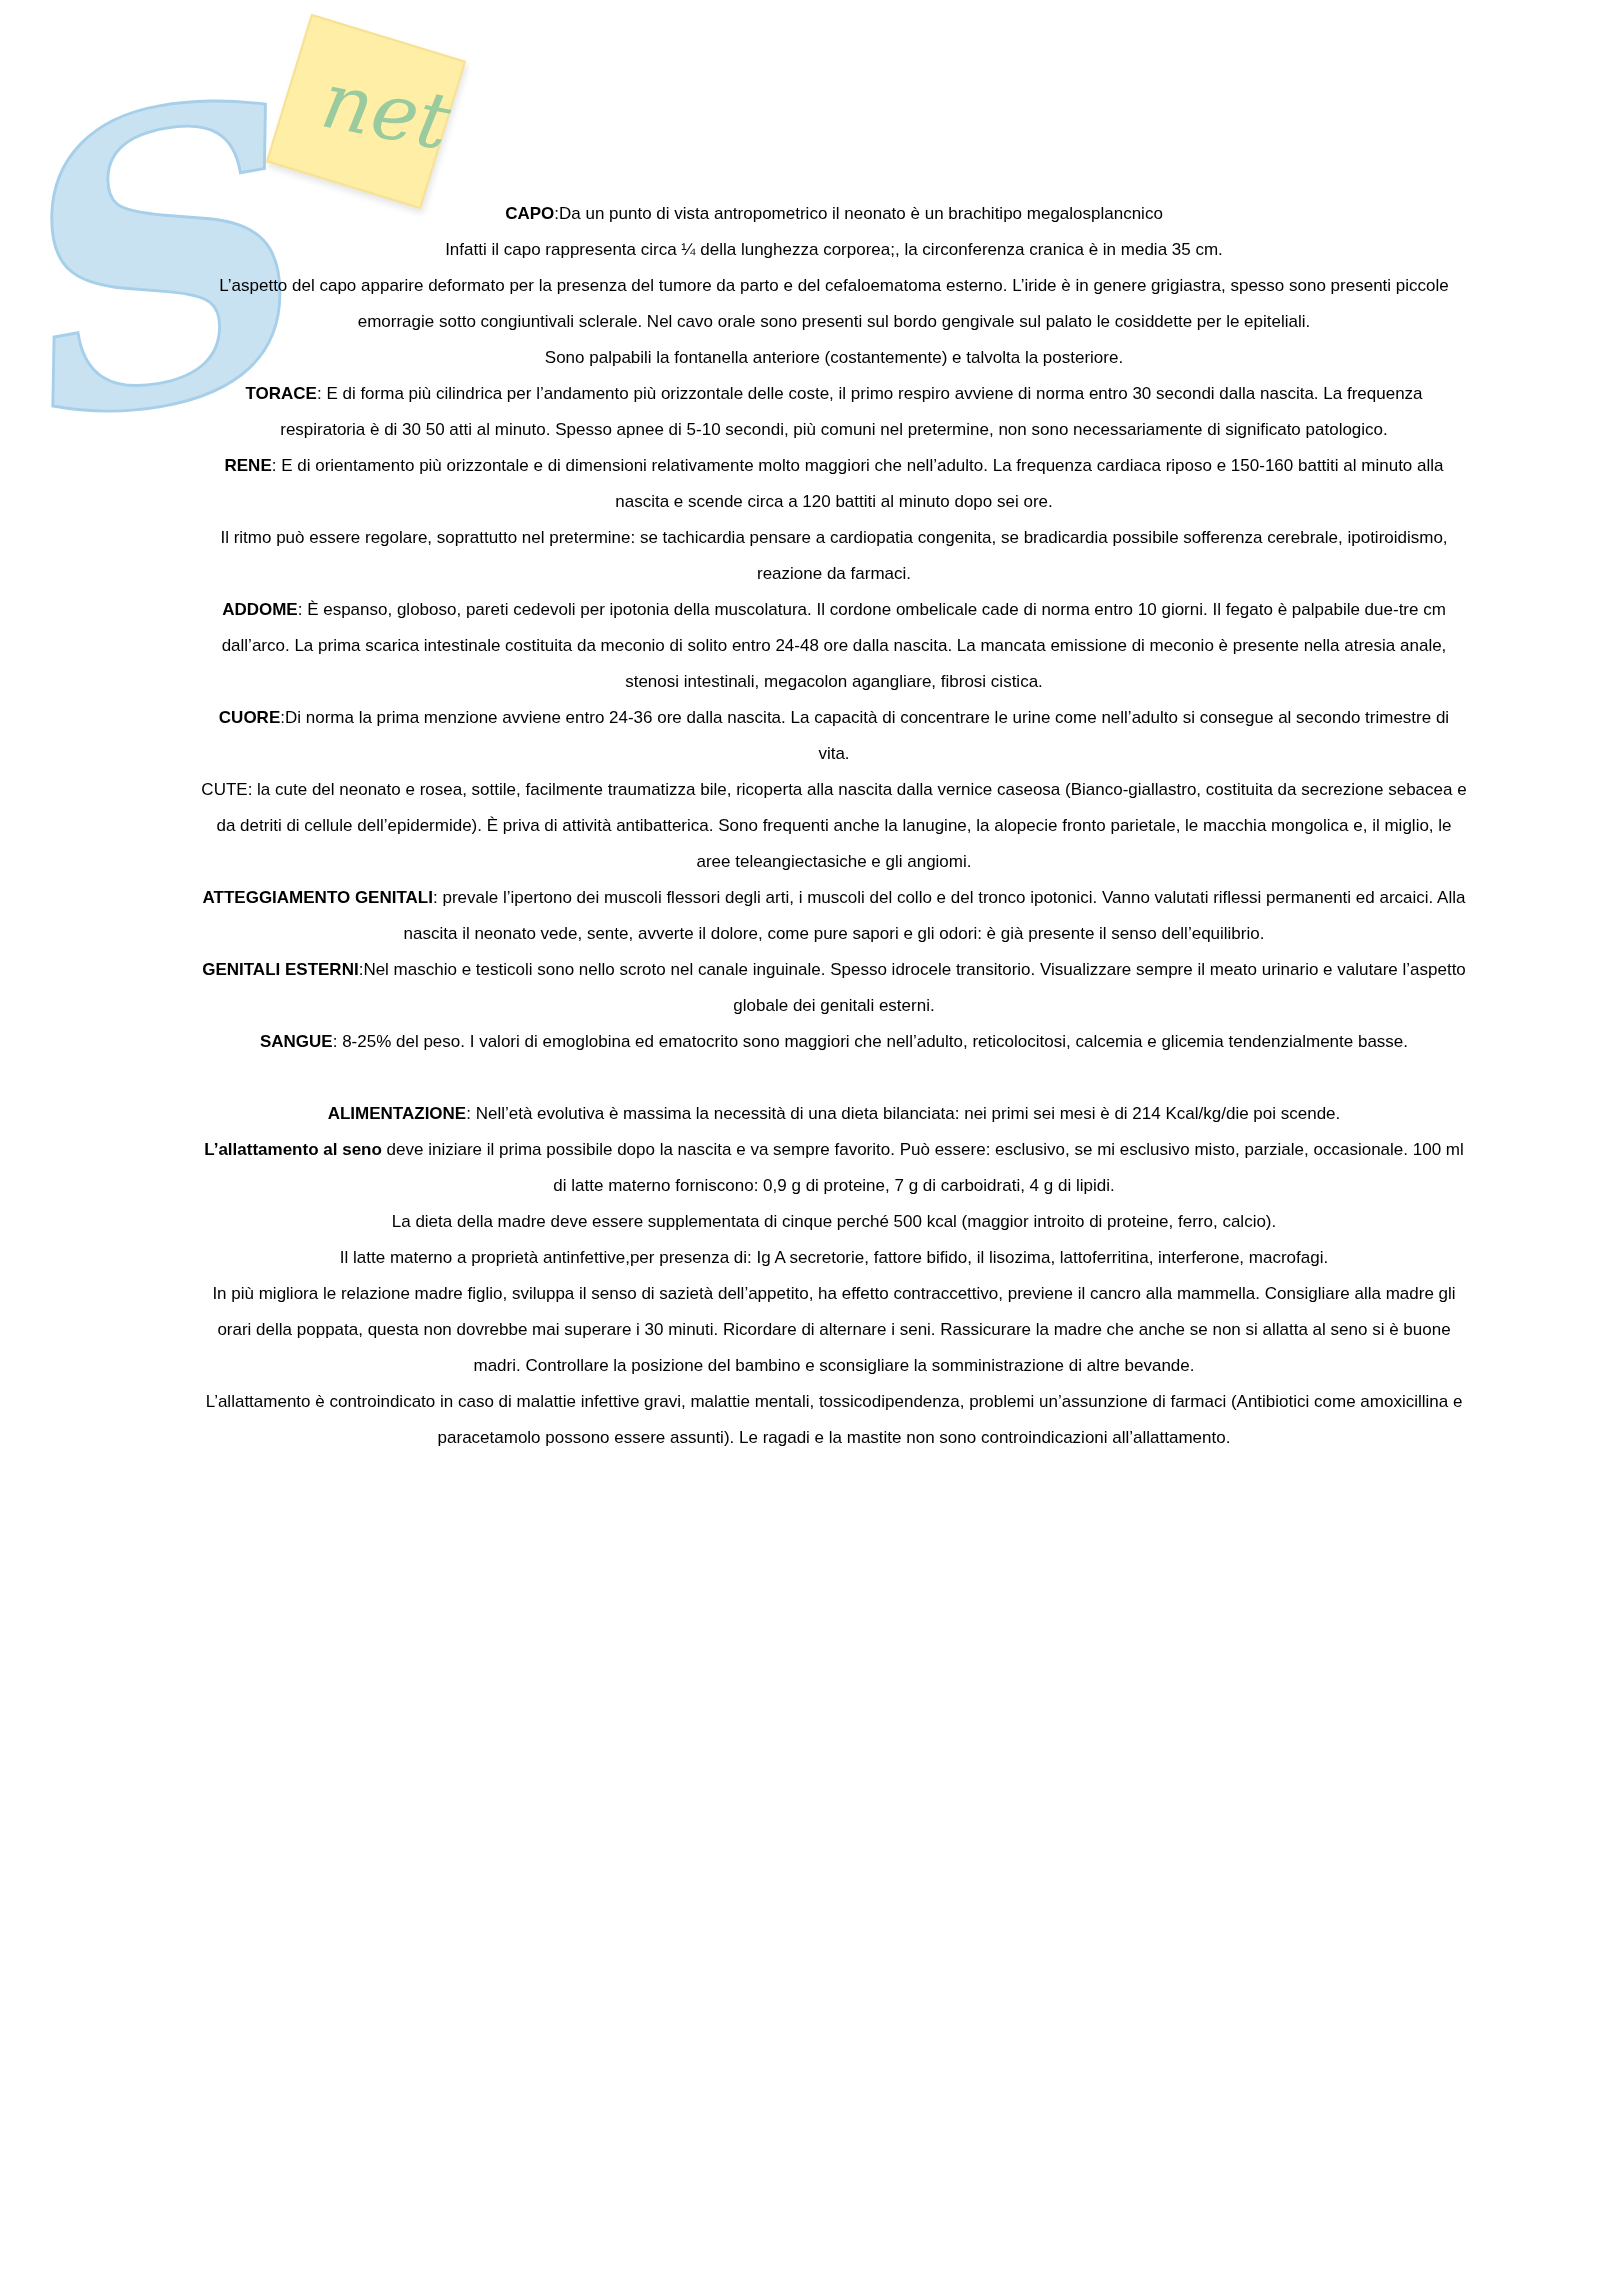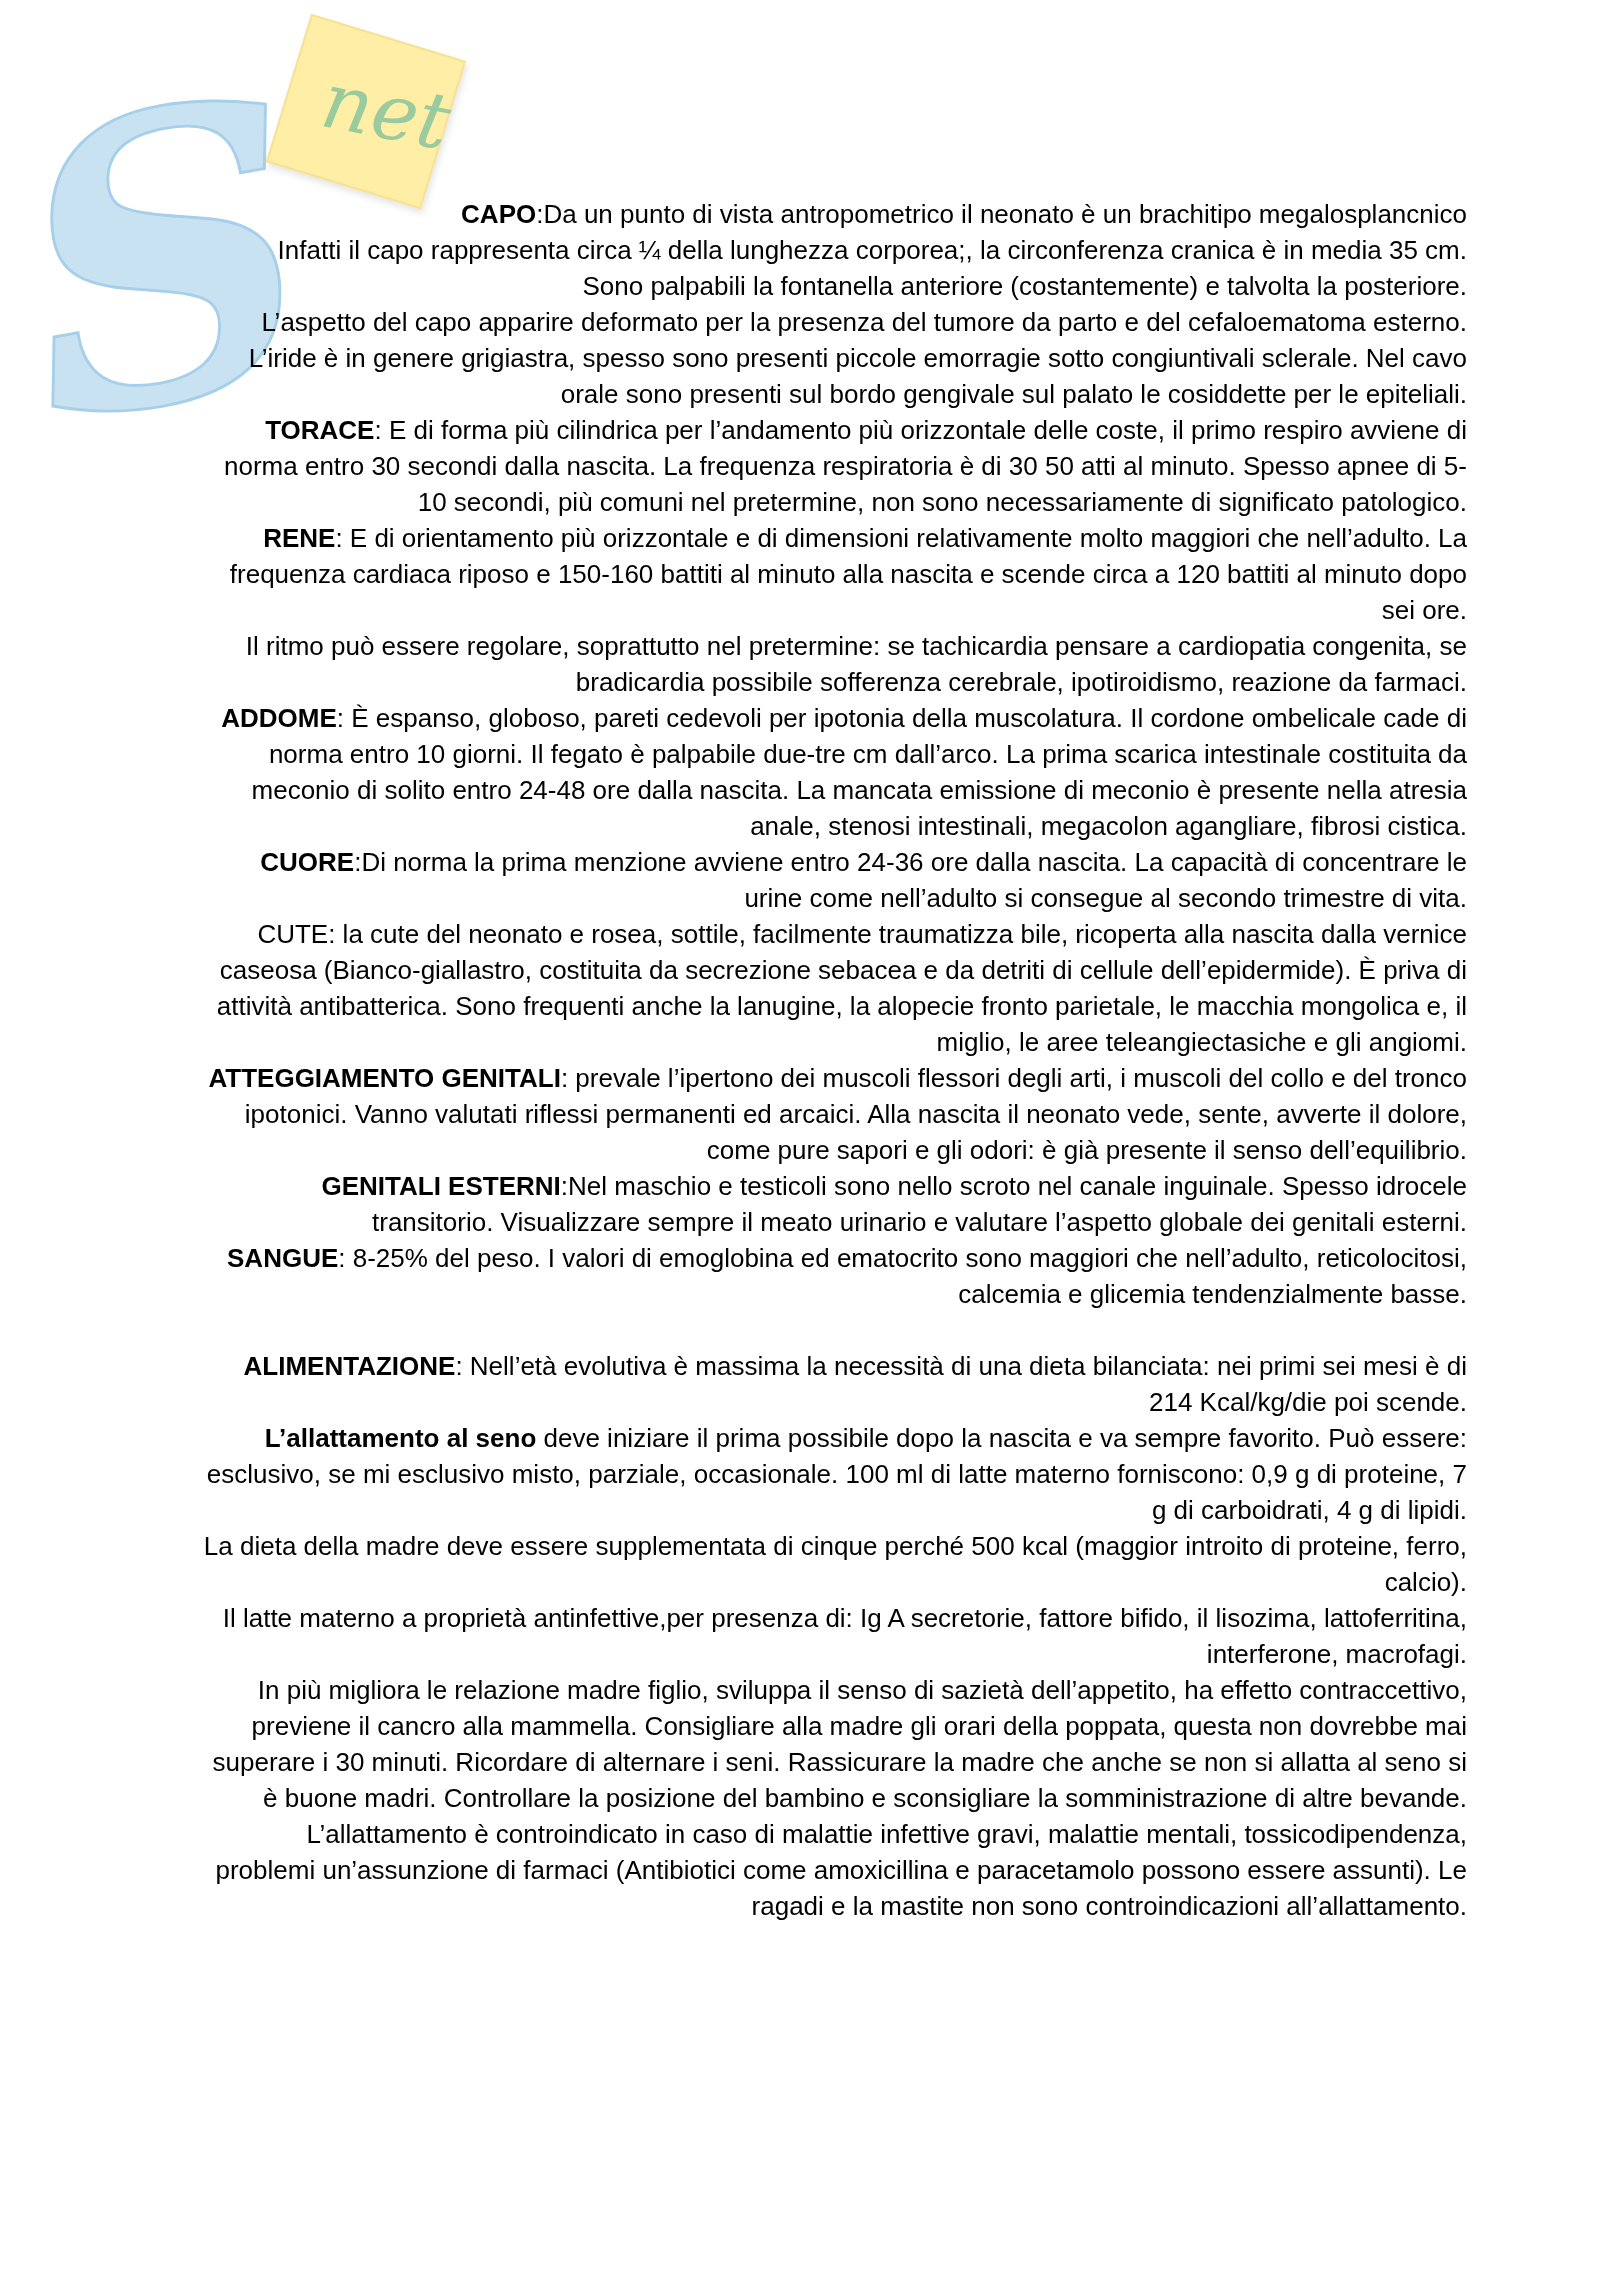--- a/index.html
+++ b/index.html
@@ -12,24 +12,24 @@
     background: #ffffff;
     overflow: hidden;
     font-family: "Liberation Sans", sans-serif;
   }
   .content {
     position: absolute;
     left: 201px;
     top: 196px;
     width: 1266px;
     z-index: 2;
-    font-size: 26px;
+    font-size: 17px;
     line-height: 36px;
     color: #000000;
-    text-align: right;
+    text-align: center;
   }
   .para { margin: 0; }
   .para.spacer { height: 36px; }
   .para strong { font-weight: bold; }
 
   
   .watermark {
     position: absolute;
     left: 14.7px;
     top: 4.9px;
@@ -81,22 +81,22 @@
   <div class="watermark">
     <div class="wm-s">S</div>
     <div class="wm-note">
       <span>net</span>
     </div>
   </div>
 
   <div class="content">
       <p class="para"><strong>CAPO</strong><span>:Da un punto di vista antropometrico il neonato è un brachitipo megalosplancnico</span></p>
       <p class="para"><span>Infatti il capo rappresenta circa ¼ della lunghezza corporea;, la circonferenza cranica è in media 35 cm.</span></p>
+      <p class="para"><span>L’aspetto del capo apparire deformato per la presenza del tumore da parto e del cefaloematoma esterno. L’iride è in genere grigiastra, spesso sono presenti piccole emorragie sotto congiuntivali sclerale. Nel cavo orale sono presenti sul bordo gengivale sul palato le cosiddette per le epiteliali.</span></p>
       <p class="para"><span>Sono palpabili la fontanella anteriore (costantemente) e talvolta la posteriore.</span></p>
-      <p class="para"><span>L’aspetto del capo apparire deformato per la presenza del tumore da parto e del cefaloematoma esterno. L’iride è in genere grigiastra, spesso sono presenti piccole emorragie sotto congiuntivali sclerale. Nel cavo orale sono presenti sul bordo gengivale sul palato le cosiddette per le epiteliali.</span></p>
       <p class="para"><strong>TORACE</strong><span>: E di forma più cilindrica per l’andamento più orizzontale delle coste, il primo respiro avviene di norma entro 30 secondi dalla nascita. La frequenza respiratoria è di 30 50 atti al minuto. Spesso apnee di 5-10 secondi, più comuni nel pretermine, non sono necessariamente di significato patologico.</span></p>
       <p class="para"><strong>RENE</strong><span>: E di orientamento più orizzontale e di dimensioni relativamente molto maggiori che nell’adulto. La frequenza cardiaca riposo e 150-160 battiti al minuto alla nascita e scende circa a 120 battiti al minuto dopo sei ore.</span></p>
       <p class="para"><span>Il ritmo può essere regolare, soprattutto nel pretermine: se tachicardia pensare a cardiopatia congenita, se bradicardia possibile sofferenza cerebrale, ipotiroidismo, reazione da farmaci.</span></p>
       <p class="para"><strong>ADDOME</strong><span>: È espanso, globoso, pareti cedevoli per ipotonia della muscolatura. Il cordone ombelicale cade di norma entro 10 giorni. Il fegato è palpabile due-tre cm dall’arco. La prima scarica intestinale costituita da meconio di solito entro 24-48 ore dalla nascita. La mancata emissione di meconio è presente nella atresia anale, stenosi intestinali, megacolon agangliare, fibrosi cistica.</span></p>
       <p class="para"><strong>CUORE</strong><span>:Di norma la prima menzione avviene entro 24-36 ore dalla nascita. La capacità di concentrare le urine come nell’adulto si consegue al secondo trimestre di vita.</span></p>
       <p class="para"><span>CUTE: la cute del neonato e rosea, sottile, facilmente traumatizza bile, ricoperta alla nascita dalla vernice caseosa (Bianco-giallastro, costituita da secrezione sebacea e da detriti di cellule dell’epidermide). È priva di attività antibatterica. Sono frequenti anche la lanugine, la alopecie fronto parietale, le macchia mongolica e, il miglio, le aree teleangiectasiche e gli angiomi.</span></p>
       <p class="para"><strong>ATTEGGIAMENTO GENITALI</strong><span>: prevale l’ipertono dei muscoli flessori degli arti, i muscoli del collo e del tronco ipotonici. Vanno valutati riflessi permanenti ed arcaici. Alla nascita il neonato vede, sente, avverte il dolore, come pure sapori e gli odori: è già presente il senso dell’equilibrio.</span></p>
       <p class="para"><strong>GENITALI ESTERNI</strong><span>:Nel maschio e testicoli sono nello scroto nel canale inguinale. Spesso idrocele transitorio. Visualizzare sempre il meato  urinario e valutare l’aspetto globale dei genitali esterni.</span></p>
       <p class="para"><strong>SANGUE</strong><span>: 8-25% del peso. I valori di emoglobina ed ematocrito sono maggiori che nell’adulto, reticolocitosi, calcemia e glicemia tendenzialmente basse.</span></p>
       <p class="para spacer"></p>

